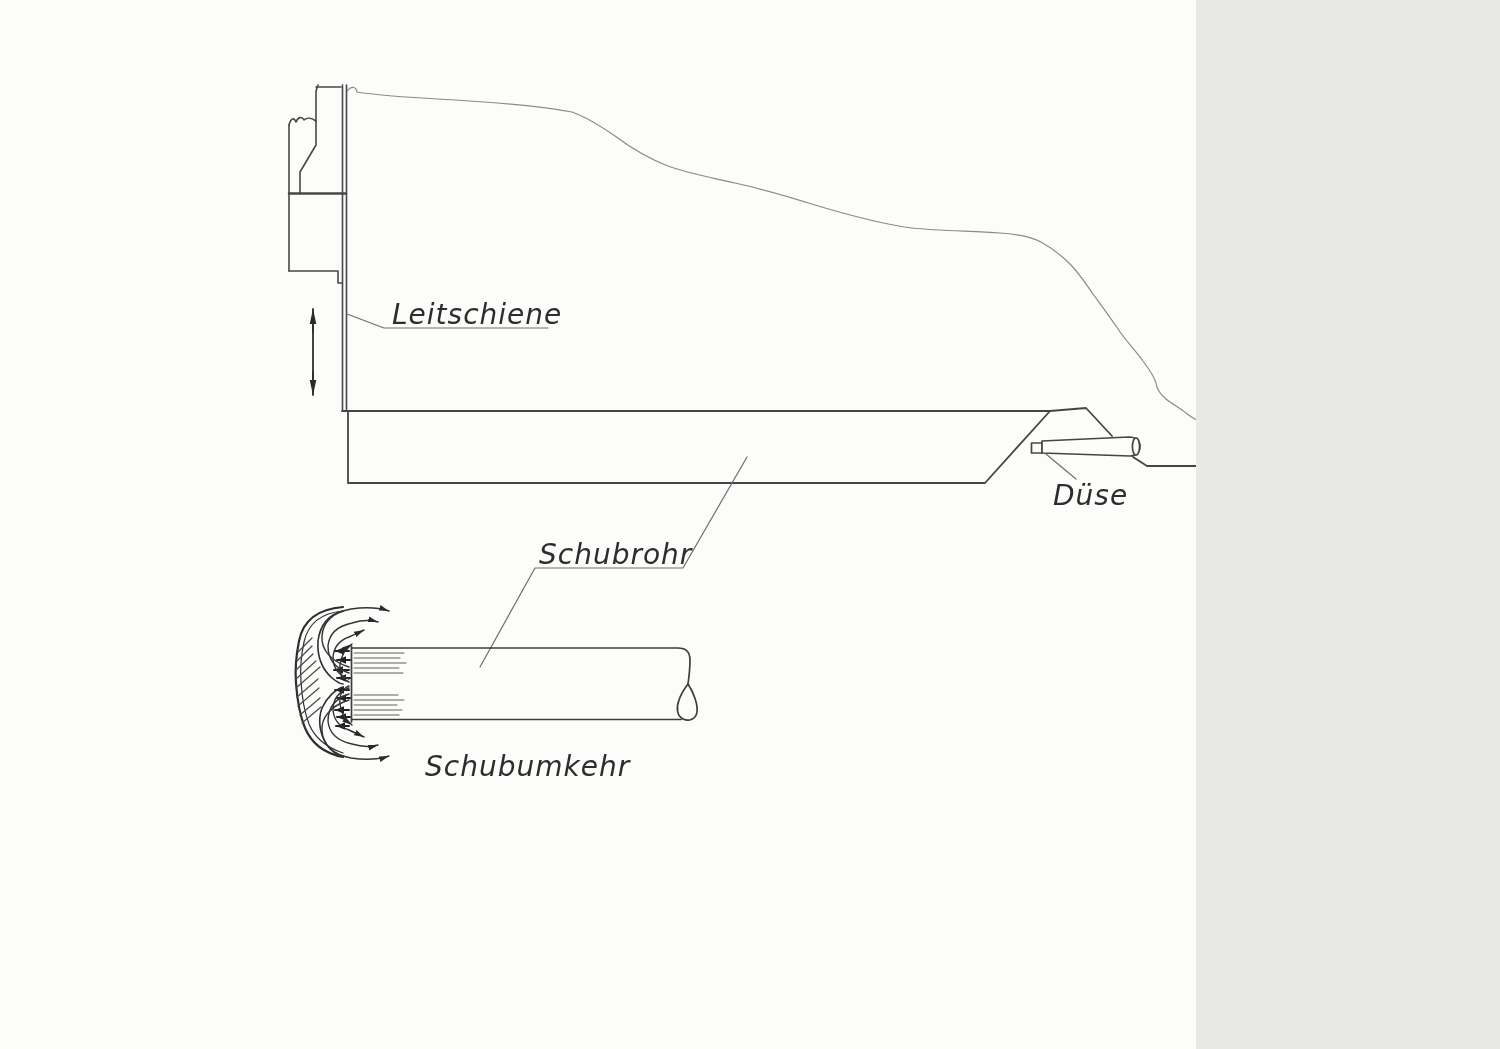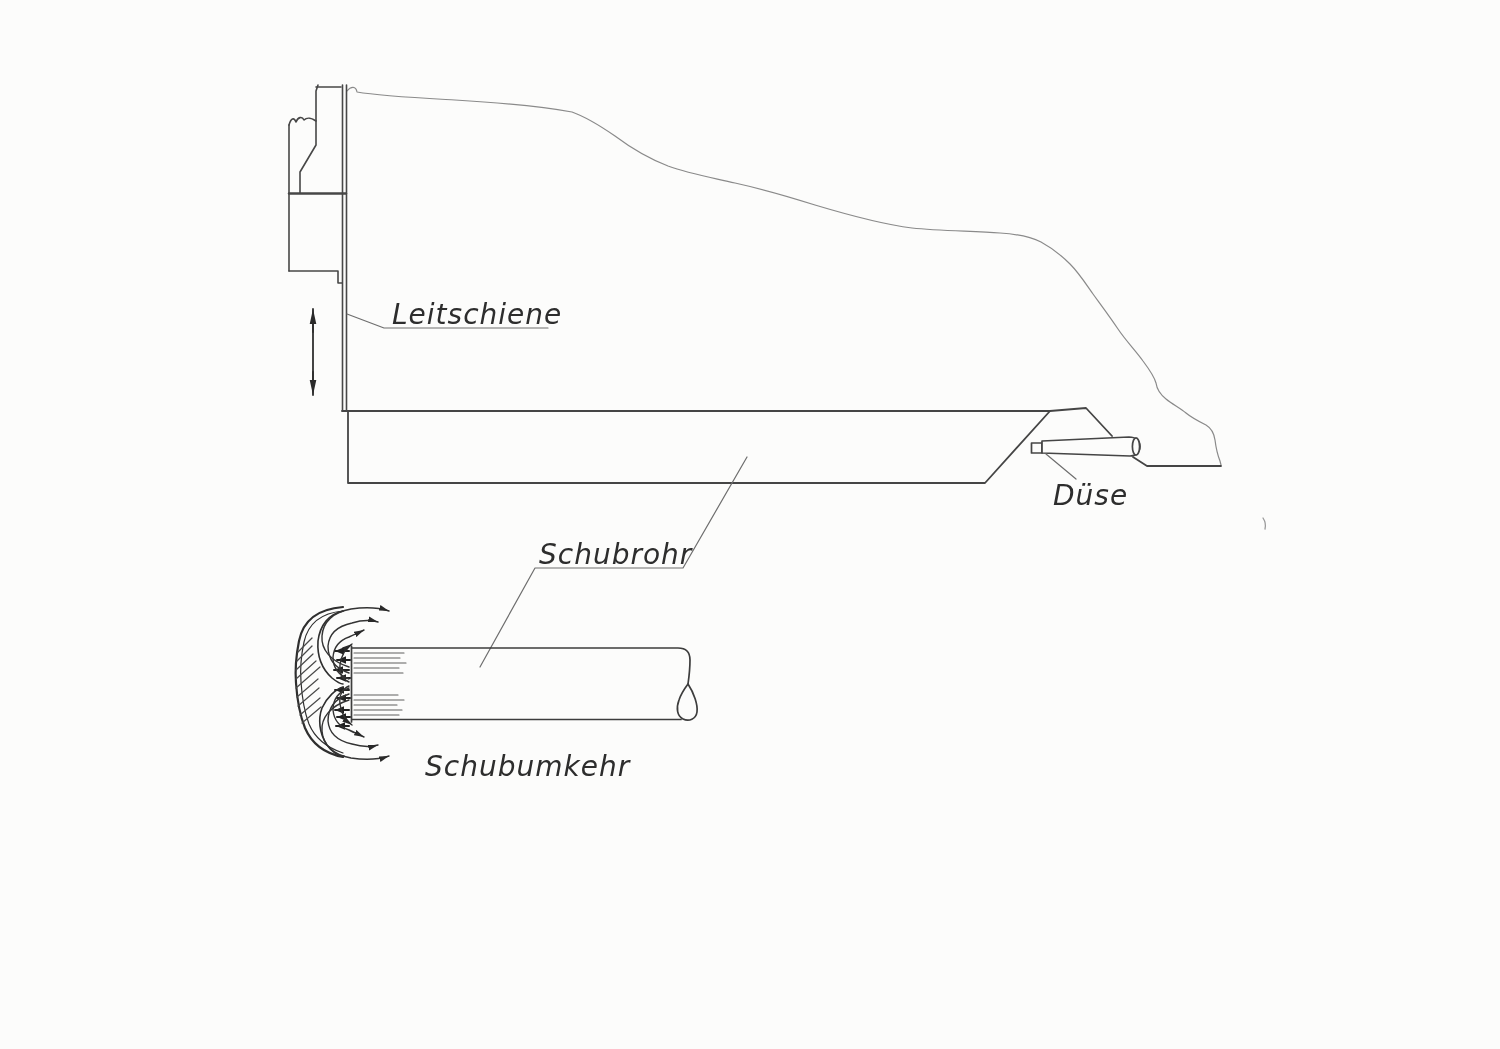--- a/index.html
+++ b/index.html
@@ -1,18 +1,18 @@
 <!DOCTYPE html>
 <html><head>
 <meta charset="utf-8">
 <style>
   html,body{margin:0;padding:0;background:#e8e8e6;}
   .page{
     position:relative;
-    width:1500px;height:1049px;
+    width:1196px;height:1049px;
     background:#fcfcfb;
     overflow:hidden;
     font-family:"DejaVu Sans", sans-serif;
   }
   .page svg{position:absolute;left:0;top:0;}
   .sketch-label{
     font-family:"DejaVu Sans", sans-serif;
     font-style:italic;
     font-size:28px;
     letter-spacing:1px;

